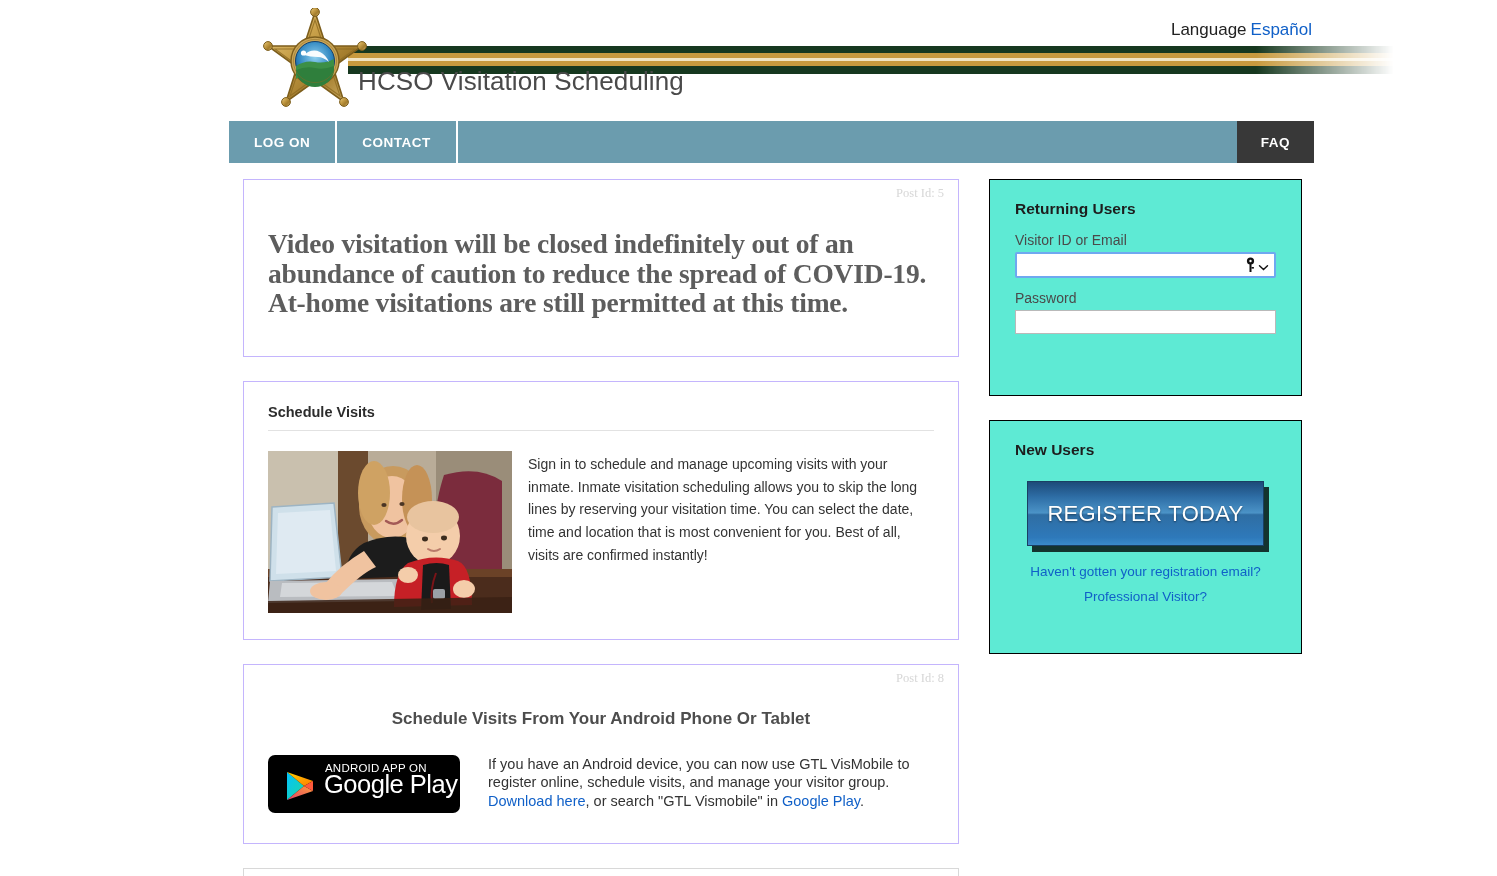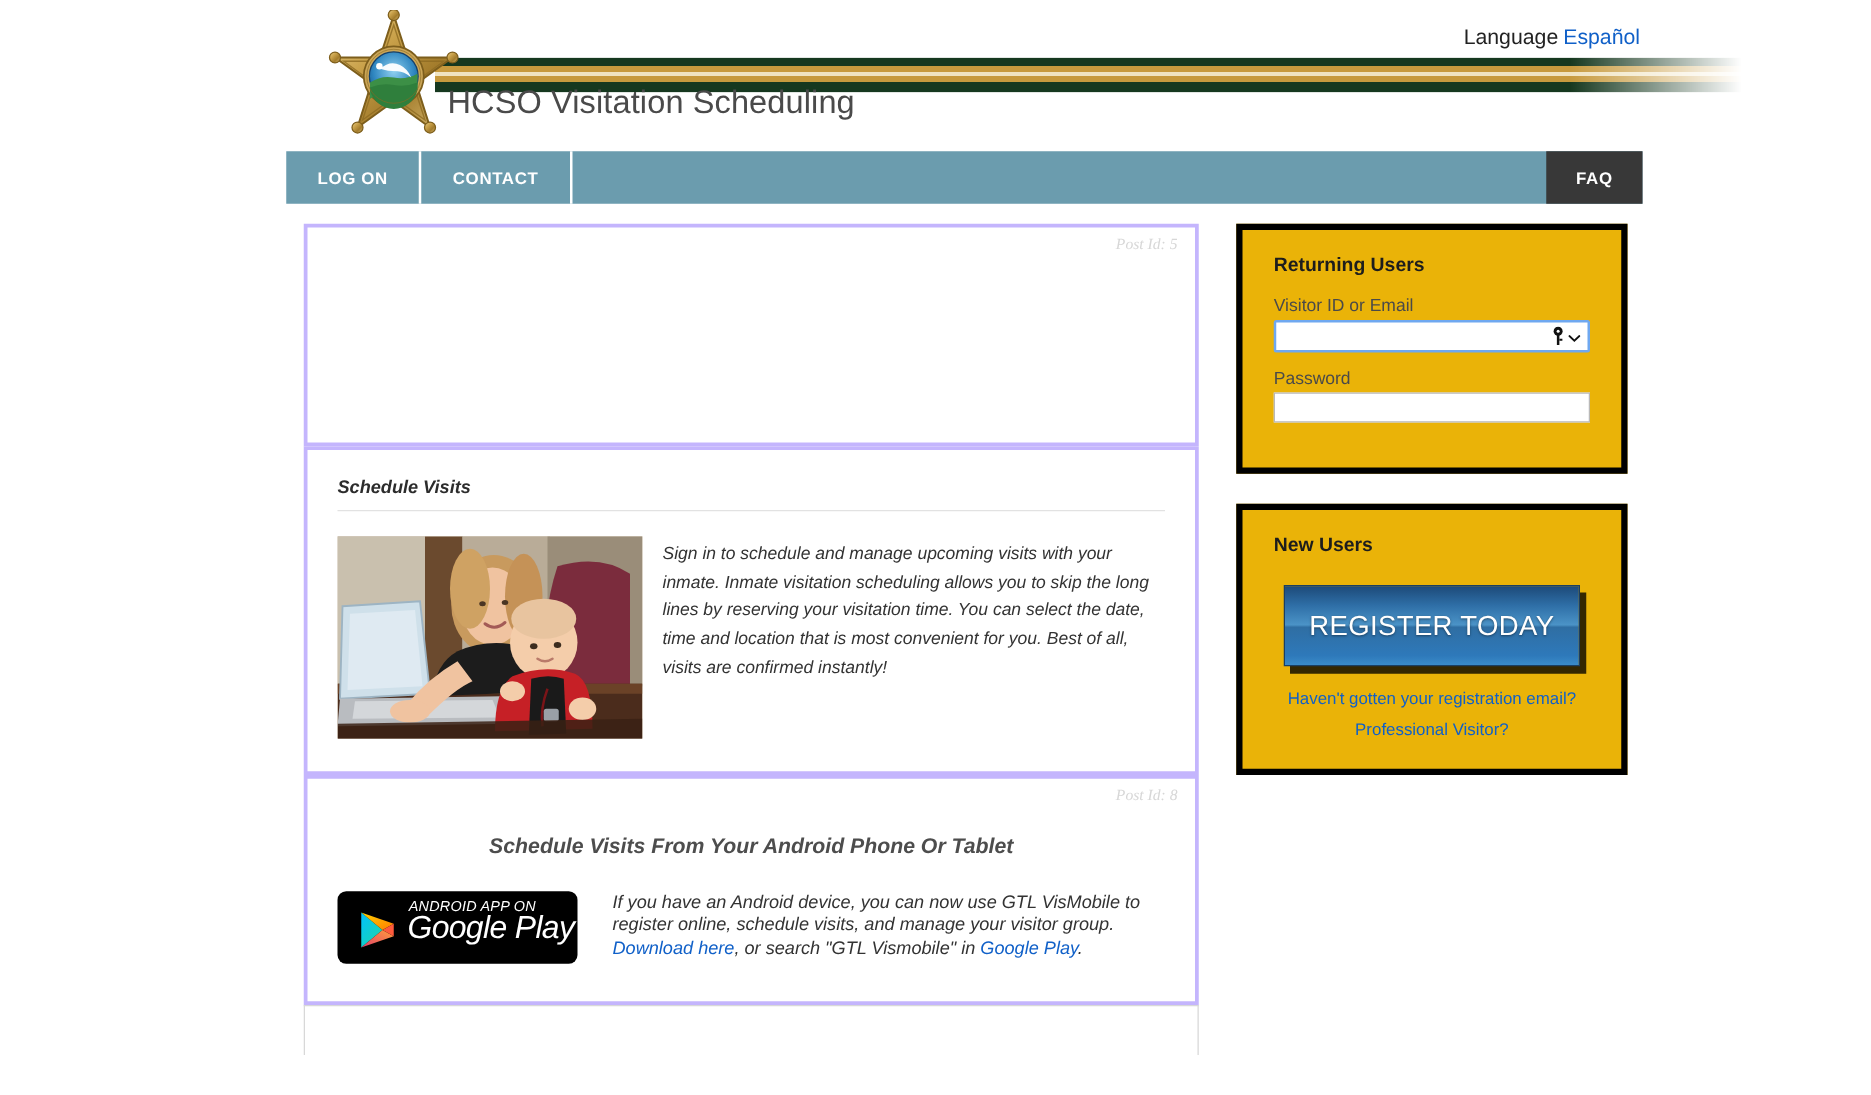--- a/index.html
+++ b/index.html
@@ -58,23 +58,22 @@
     display:flex; align-items:center; justify-content:center;
     width:77px; background:#383838; color:#fff;
     font-size:13.5px; font-weight:bold; letter-spacing:0.5px; cursor:pointer;
   }
 
   
   .main-col { position:absolute; left:243px; top:179px; width:716px; }
   .side-col { position:absolute; left:989px; top:179px; width:313px; }
 
   .card {
-    border:3px solid #c4b5fd; background:#fff; 
+    border:1px solid #c4b5fd; background:#fff; margin-bottom:24px;
     position:relative;
-    font-style:italic;
   }
   .post-id {
     position:absolute; right:14px; top:6px;
     font-size:12.5px; color:#d7d7d7; font-family:"Liberation Serif", serif;
   }
 
   
   .announce { padding: 28px 24px 30px 24px; min-height:178px; }
   .announce-text {
     font-family:"Liberation Serif", serif;
@@ -117,21 +116,21 @@
     position:absolute; left:56px; top:17px;
     color:#fff; font-size:25.5px; letter-spacing:-0.5px; line-height:1;
   }
   .gp-tri { position:absolute; left:16px; top:15px; width:32px; height:32px; }
   .and-copy { font-size:14.5px; line-height:1.26; color:#333; flex:1 1 auto; }
   .and-copy a { color:#1060c8; text-decoration:none; }
 
   .card-stub { height:40px; border:1px solid #d8d8d8; border-bottom:none; background:#fff; }
 
   
-  .panel { border:5px solid #000000; background:#eab308; padding: 20px 25px 14px 25px; }
+  .panel { border:1px solid #000000; background:#5eead4; padding: 20px 25px 39px 25px; }
   .panel-title { font-size:15.5px; font-weight:bold; color:#1d1d1d; margin:0 0 14px 0; }
   .field-label { font-size:14px; color:#4a4a4a; margin: 0 0 4px 0; }
   .text-input {
     width:100%; height:24px; border:1px solid #b9b9b9; background:#fff;
     font-size:13px; padding: 0 6px; outline:none; display:block;
   }
   .text-input.focused {
     border:2px solid #6fa8f0; border-radius:2px; height:26px;
     position:relative;
   }
@@ -226,20 +225,21 @@
     <a class="nav-item" href="#">LOG ON</a>
     <a class="nav-item" href="#">CONTACT</a>
     <div class="nav-spacer"></div>
     <div class="nav-faq">FAQ</div>
   </div>
 
   <div class="main-col">
 
     <div class="card announce">
       <div class="post-id">Post Id: 5</div>
+      <p class="announce-text">Video visitation will be closed indefinitely out of an abundance of caution to reduce the spread of COVID-19. At-home visitations are still permitted at this time.</p>
     </div>
 
     <div class="card sv">
       <h2 class="sv-title">Schedule Visits</h2>
       <div class="sv-rule"></div>
       <div class="sv-body">
         <div class="sv-photo">
           <svg viewBox="0 0 244 162" width="244" height="162" aria-hidden="true">
             <rect x="0" y="0" width="244" height="162" fill="#cdc2b2"></rect>
             <rect x="0" y="0" width="70" height="120" fill="#c9c0ae"></rect>

